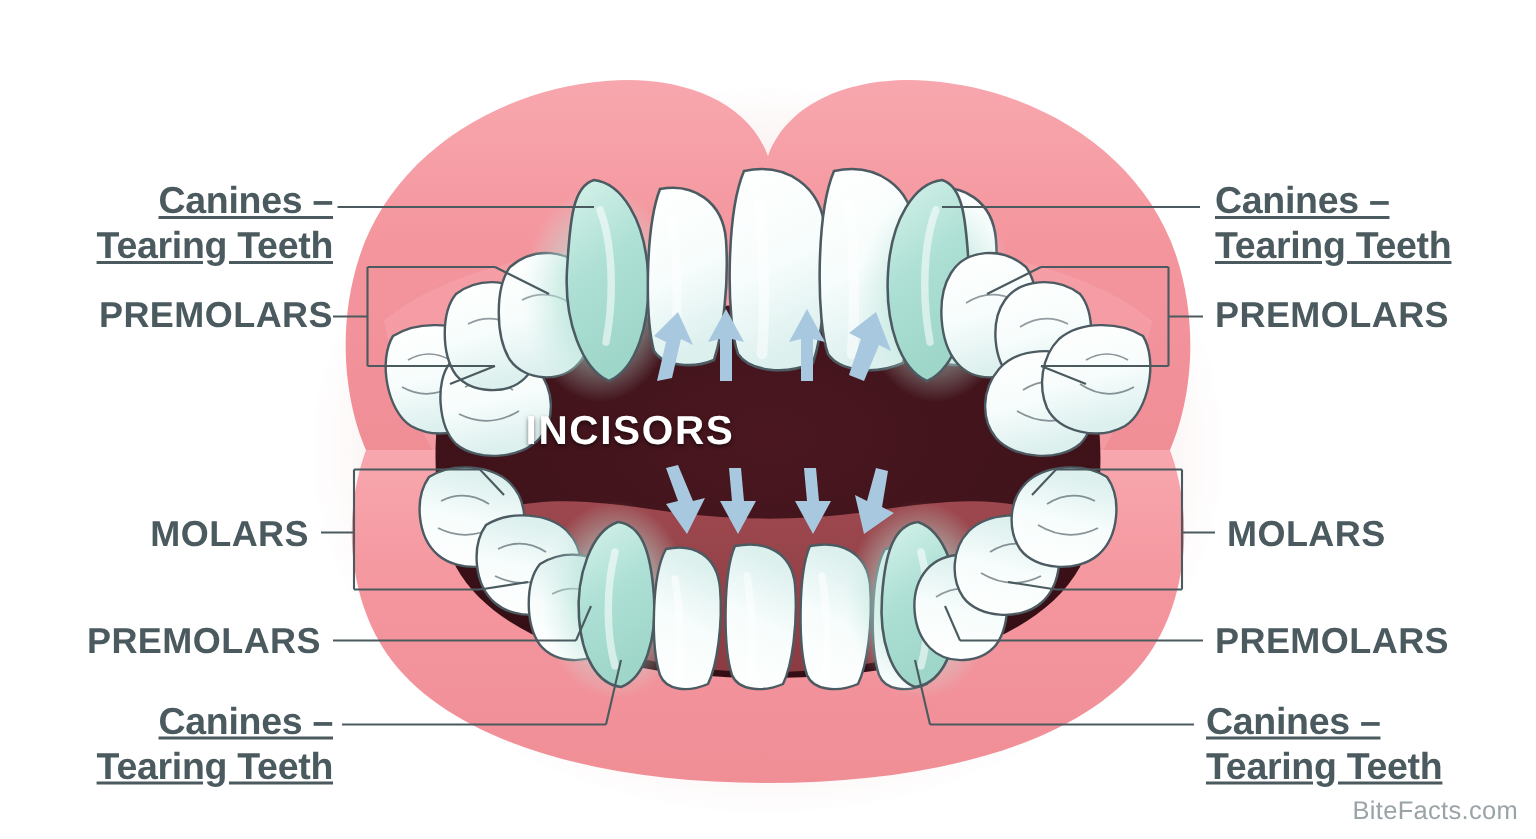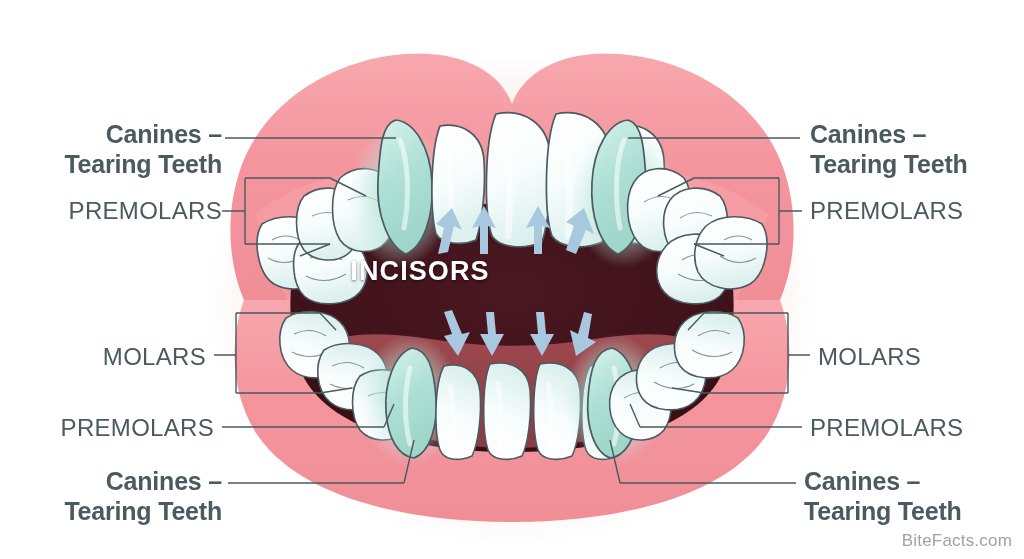--- a/index.html
+++ b/index.html
@@ -14,25 +14,25 @@
 
   .lbl{
     position:absolute;
     color:#4a5a5e;
     line-height:1.18;
     white-space:pre-line;
     letter-spacing:-0.2px;
     user-select:none;
   }
   .lbl.bold{font-weight:700;}
-  .lbl.caps{font-weight:400;letter-spacing:0.3px;}
+  .lbl.caps{font-weight:700;letter-spacing:0.3px;}
   .lbl.right{text-align:right;}
   .lbl.left{text-align:left;}
 
-  .sz-can{font-size:25px;}
+  .sz-can{font-size:25px;text-decoration:underline;}
   .sz-caps{font-size:24px;}
 
   #incisors-label{
     position:absolute;color:#ffffff;font-weight:700;
     font-size:27px;letter-spacing:1.1px;
     text-shadow:0 1px 3px rgba(0,0,0,.55);
     user-select:none;
   }
   #watermark{
     position:absolute;right:12px;bottom:8px;
@@ -362,15 +362,15 @@
 <div class="lbl right bold sz-can" id="canines-lower-left" style="left:10px;top:467px;width:212px;">Canines –
 Tearing Teeth</div>
 
 <div class="lbl left caps sz-caps" id="molars-lower-right" style="left:818px;top:343px;width:200px;">MOLARS</div>
 
 <div class="lbl left caps sz-caps" id="premolars-lower-right" style="left:810px;top:414px;width:210px;">PREMOLARS</div>
 
 <div class="lbl left bold sz-can" id="canines-lower-right" style="left:804px;top:467px;width:216px;">Canines –
 Tearing Teeth</div>
 
-<div id="incisors-label" style="left:0;top:256px;width:840px;text-align:center;">INCISORS</div>
+<div id="incisors-label" style="left:0;top:272px;width:840px;text-align:center;">INCISORS</div>
 
 <div id="watermark">BiteFacts.com</div>
 
 </body></html>

